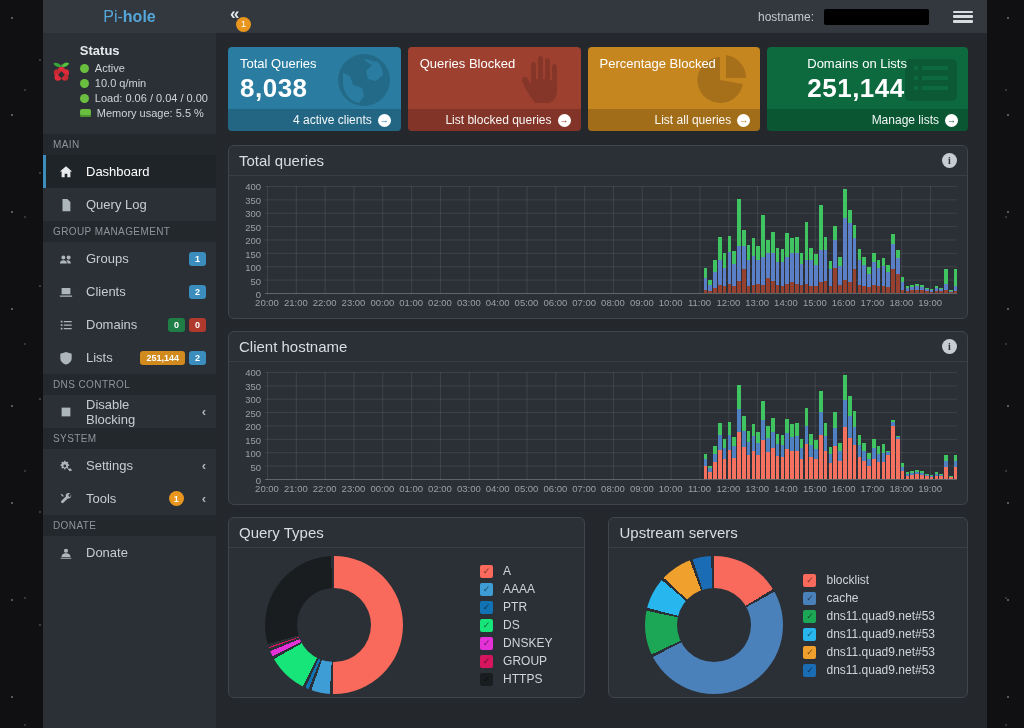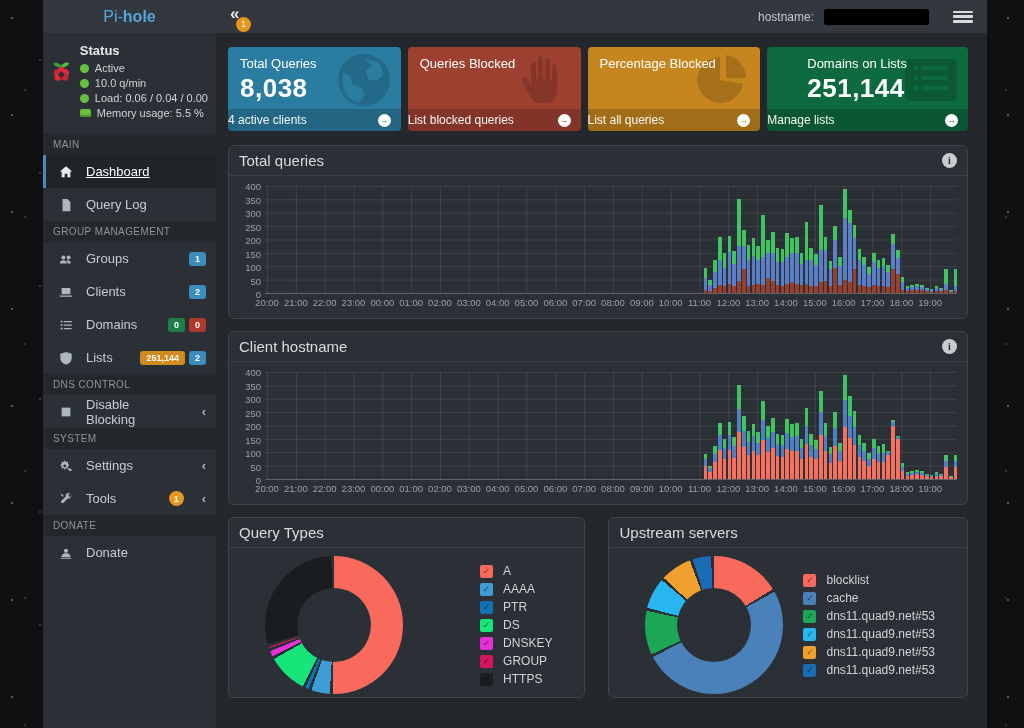--- a/index.html
+++ b/index.html
@@ -43,37 +43,37 @@
   .statusblock .stitle { font-size:13px; font-weight:bold; color:#e7eaec; margin-bottom:4px; }
   .statusblock ul { list-style:none; }
   .statusblock li { display:flex; align-items:center; gap:6px; margin:3px 0; color:#cfd4d8; white-space:nowrap; }
   .sdot { width:9px; height:9px; border-radius:50%; background:#6abf40; flex:0 0 9px; }
   .smem { width:11px; height:8px; border-radius:2px; background:#6abf40; flex:0 0 11px;
           box-shadow: inset 0 -2px 0 #4d9430; }
   .nav-section-head { background:#23282c; color:#8d959c; font-size:10px; letter-spacing:.4px;
           padding:5px 10px; text-transform:uppercase; }
   .nav-item { display:flex; align-items:center; height:33px; padding:0 10px 0 15px; color:#c6ccd2;
           font-size:13px; cursor:pointer; gap:12px; position:relative; }
-  .nav-item.active { background:#1f2428; color:#fff; border-left:3px solid #3c8dbc; padding-left:12px;text-decoration:underline; }
+  .nav-item.active { background:#1f2428; color:#fff; border-left:3px solid #3c8dbc; padding-left:12px; }
   .nav-item .icon { width:16px; flex:0 0 16px; display:flex; align-items:center; justify-content:center; color:#aeb6bd; }
   .nav-item.active .icon { color:#e8eaec; }
   .nav-item svg { width:14px; height:14px; fill:currentColor; }
   .nav-badges { margin-left:auto; display:flex; gap:4px; align-items:center; }
   .nav-badge { font-size:9px; font-weight:bold; color:#fff; border-radius:3px; padding:2px 6px; }
   .nav-badge.round { border-radius:50%; width:15px; height:15px; padding:0; display:flex; align-items:center; justify-content:center; }
   .nav-chevron { margin-left:6px; color:#aeb6bd; font-size:13px; font-weight:bold; }
   
   .cards { display:flex; gap:7px; margin-bottom:14px; }
   .card { flex:1; border-radius:4px; overflow:hidden; position:relative; color:#fff; height:84px; }
   .card .card-title { font-size:13px; padding:9px 0 2px 12px; position:relative; z-index:2; }
   .card .card-value { font-size:26px; font-weight:bold; padding-left:12px; position:relative; z-index:2; letter-spacing:.5px;}
   .card .big-icon { position:absolute; right:8px; top:4px; z-index:1; opacity:.85; }
   .card .big-icon svg { width:58px; height:58px; fill:rgba(0,0,0,0.18); }
   .card-footer { position:absolute; left:0; right:0; bottom:0; height:22px; background:rgba(0,0,0,0.18);
-      display:flex; align-items:center; justify-content:space-between; gap:6px; padding-right:10px;
+      display:flex; align-items:center; justify-content:flex-end; gap:6px; padding-right:10px;
       font-size:12px; color:rgba(255,255,255,.95); cursor:pointer; z-index:3;}
   .arrow-circle { width:13px; height:13px; border-radius:50%; background:#fff; color:#333;
       display:flex; align-items:center; justify-content:center; font-size:9px; font-weight:bold; }
   
   .panel { background:#2b3036; border:1px solid #3f454b; border-radius:6px; margin-bottom:12px; }
   .panel-header { display:flex; align-items:center; justify-content:space-between;
       padding:6px 10px; border-bottom:1px solid rgba(255,255,255,.07); }
   .panel-title { font-size:15px; color:#d9dde1; }
   .info-icon { width:15px; height:15px; border-radius:50%; background:#c7ccd1; color:#2b3036;
       font-size:10px; font-weight:bold; display:flex; align-items:center; justify-content:center;

